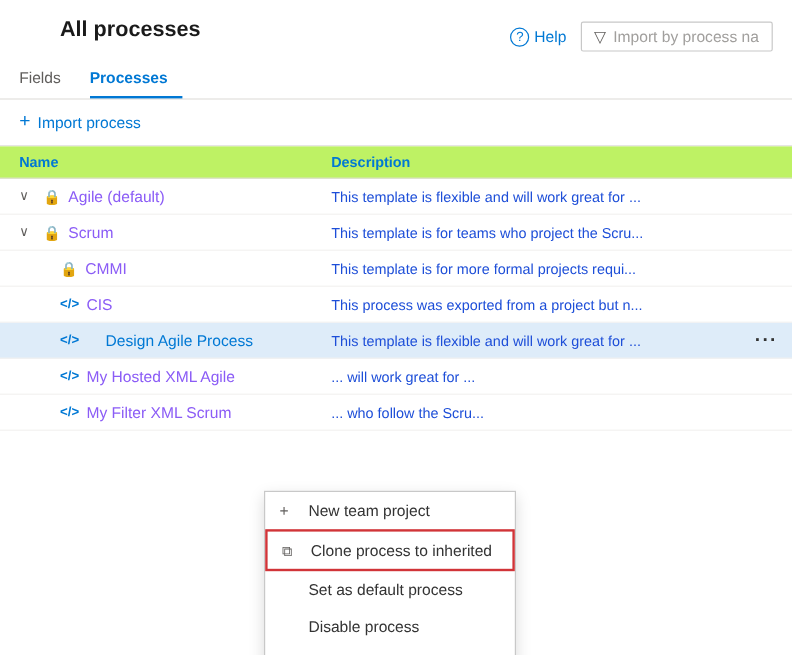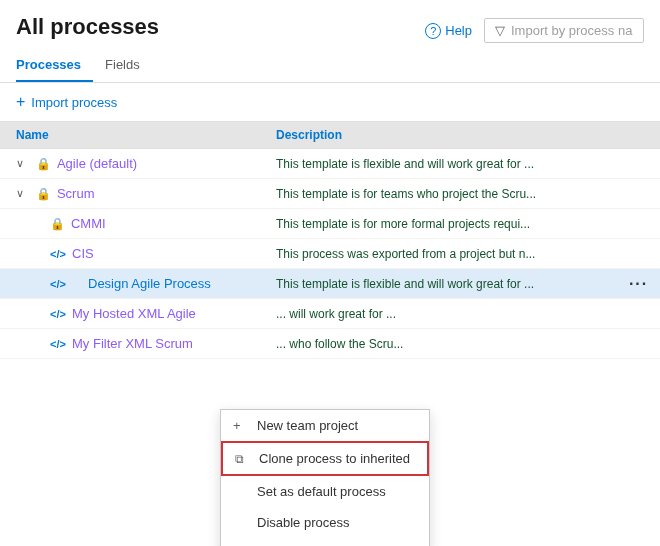--- a/index.html
+++ b/index.html
@@ -14,23 +14,24 @@
     }
 
     .page-header {
       padding: 14px 16px 0 16px;
       display: flex;
       align-items: flex-start;
       justify-content: space-between;
     }
 
     .page-title {
-      font-size: 22px;
+      font-size: 18px;
       font-weight: 600;
       color: #1a1a1a;
+      margin-left: 34px;
     }
 
     .header-right {
       display: flex;
       align-items: center;
       gap: 12px;
       margin-top: 4px;
     }
 
     .help-link {
@@ -93,21 +94,21 @@
       font-size: 13px;
       cursor: pointer;
       padding: 2px 0;
     }
 
     .table-header {
       display: grid;
       grid-template-columns: 260px 1fr;
       padding: 6px 16px;
       border-bottom: 1px solid #e1dfdd;
-      background: #e5e5e5;
+      background: #bef264;
     }
 
     .col-header {
       font-size: 12px;
       color: #0078d4;
       font-weight: 600;
     }
 
     .table-body {
       position: relative;
@@ -142,21 +143,21 @@
       color: #8b5cf6;
     }
 
     .name-text.link {
       color: #0078d4;
       cursor: pointer;
       margin-left: 16px;
     }
 
     .description {
-      color: #14532d;
+      color: #1d4ed8;
       font-size: 12px;
       overflow: hidden;
       text-overflow: ellipsis;
       white-space: nowrap;
     }
 
     .more-btn {
       position: absolute;
       right: 8px;
       top: 50%;
@@ -219,22 +220,22 @@
       <span>Help</span>
     </a>
     <div class="filter-box">
       <span style="color:#605e5c;">▽</span>
       <span style="color:#a19f9d;">Import by process na</span>
     </div>
   </div>
 </div>
 
 <div class="tabs-bar">
+  <div class="tab">Fields</div>
   <div class="tab active">Processes</div>
-  <div class="tab">Fields</div>
 </div>
 
 <div class="toolbar">
   <button class="import-btn">
     <span style="font-size:16px;font-weight:400;color:#0078d4;">+</span>
     <span>Import process</span>
   </button>
 </div>
 
 <div class="table-header">

